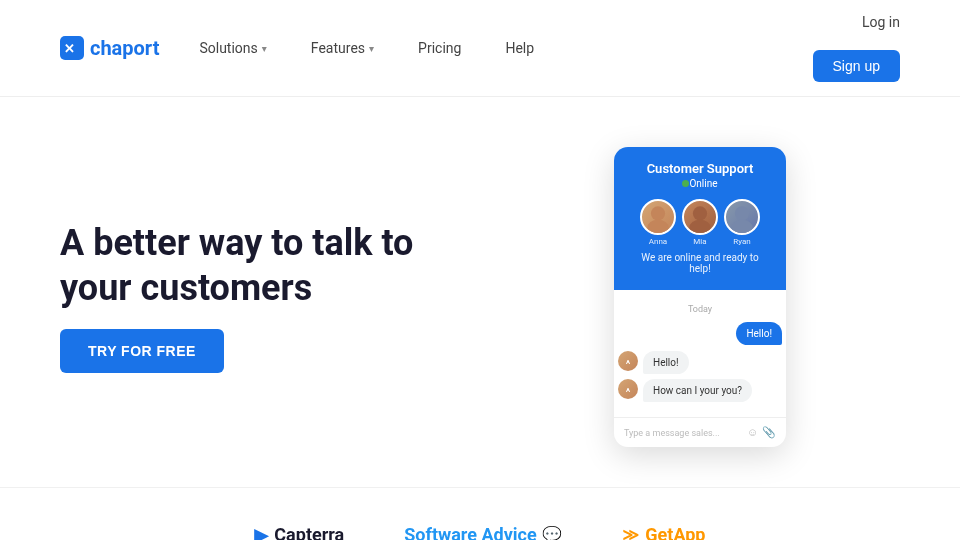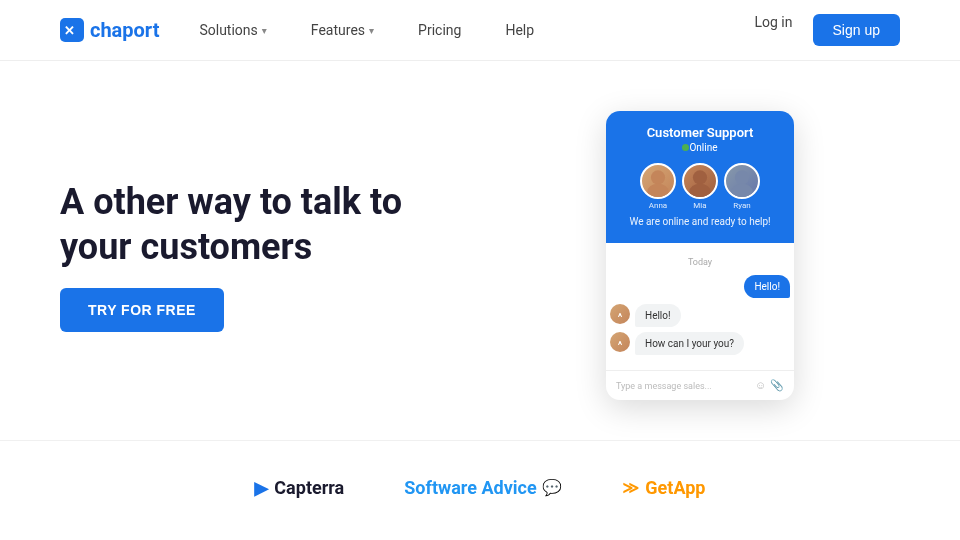--- a/index.html
+++ b/index.html
@@ -14,21 +14,21 @@
       display: flex; align-items: center; gap: 6px; font-weight: 700; font-size: 20px; color: #1a73e8; text-decoration: none;
     }
     .nav-links {
       display: flex; gap: 44px; margin-left: 40px; list-style: none; align-items: center;
     }
     .nav-links a {
       text-decoration: none; color: #444; font-size: 14px;
       display: flex; align-items: center; gap: 4px;
     }
     .chevron { font-size: 10px; color: #888; }
-    .nav-right { margin-left: auto; display: flex; align-items: flex-start; gap: 20px; }
+    .nav-right { margin-left: auto; display: flex; align-items: flex-end; gap: 20px; flex-direction: column; }
     .nav-login { text-decoration: none; color: #444; font-size: 14px; }
     .nav-signup {
       background: #1a73e8; color: #fff; border: none; padding: 8px 20px;
       border-radius: 6px; font-size: 14px; cursor: pointer; font-weight: 500;
     }
 
     
     .hero {
       display: flex; align-items: center; padding: 50px 60px 40px;
       min-height: 300px; gap: 40px;
@@ -43,21 +43,21 @@
     }
     .btn-try {
       background: #1a73e8; color: #fff; border: none; padding: 14px 28px;
       border-radius: 6px; font-size: 14px; font-weight: 600; cursor: pointer;
       letter-spacing: 0.5px; text-transform: uppercase;
     }
 
     
     .hero-visual { flex: 1; display: flex; justify-content: center; align-items: flex-start; }
     .chat-widget {
-      width: 188px; border-radius: 14px; overflow: hidden;
+      width: 172px; border-radius: 14px; overflow: hidden;
       box-shadow: 0 8px 32px rgba(0,0,0,0.15);
     }
     .chat-header {
       background: #1a73e8; padding: 14px 16px 16px; text-align: center; color: #fff;
     }
     .chat-header-title { font-size: 13px; font-weight: 600; margin-bottom: 2px; }
     .online-badge { display: flex; align-items: center; justify-content: center; font-size: 10px; }
     .online-dot { width: 7px; height: 7px; background: #4caf50; border-radius: 50%; }
     .avatars { display: flex; justify-content: center; gap: 6px; margin: 10px 0 6px; }
     .avatar {
@@ -143,21 +143,21 @@
       </li>
   </ul>
   <div class="nav-right">
     <a class="nav-login" href="#">Log in</a>
     <button class="nav-signup">Sign up</button>
   </div>
 </nav>
 
 <section class="hero">
   <div class="hero-text">
-    <h1 class="hero-title">A other way to talk to your customers</h1>
+    <h1 class="hero-title">A better way to talk to your customers</h1>
     <button class="btn-try">TRY FOR FREE</button>
   </div>
   <div class="hero-visual">
     <div class="chat-widget">
 
       <div class="chat-header">
         <div class="chat-header-title">Customer Support</div>
         <div class="online-badge">
           <div class="online-dot"></div>
           <span>Online</span>

